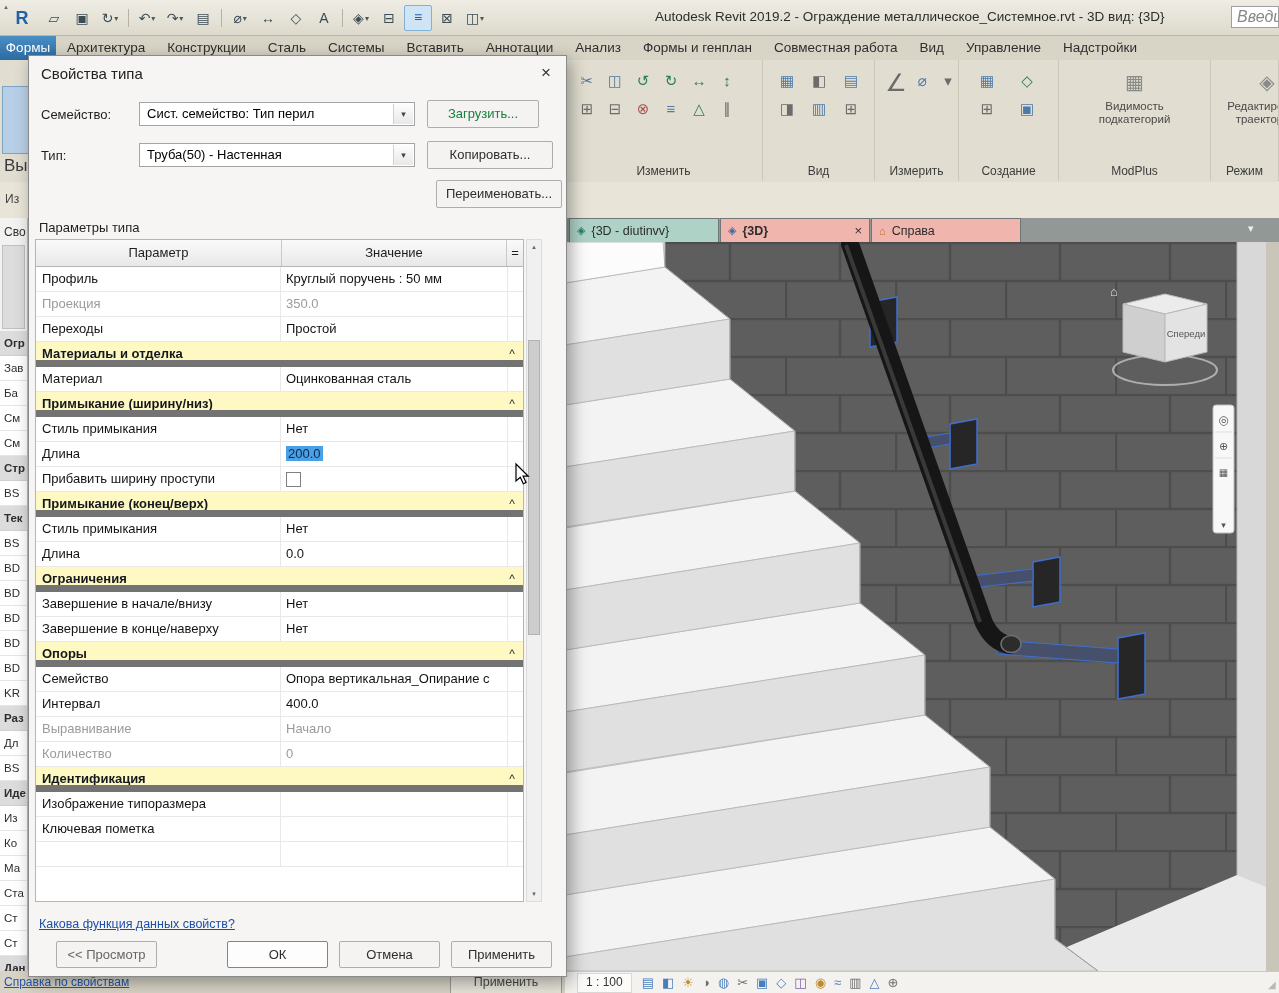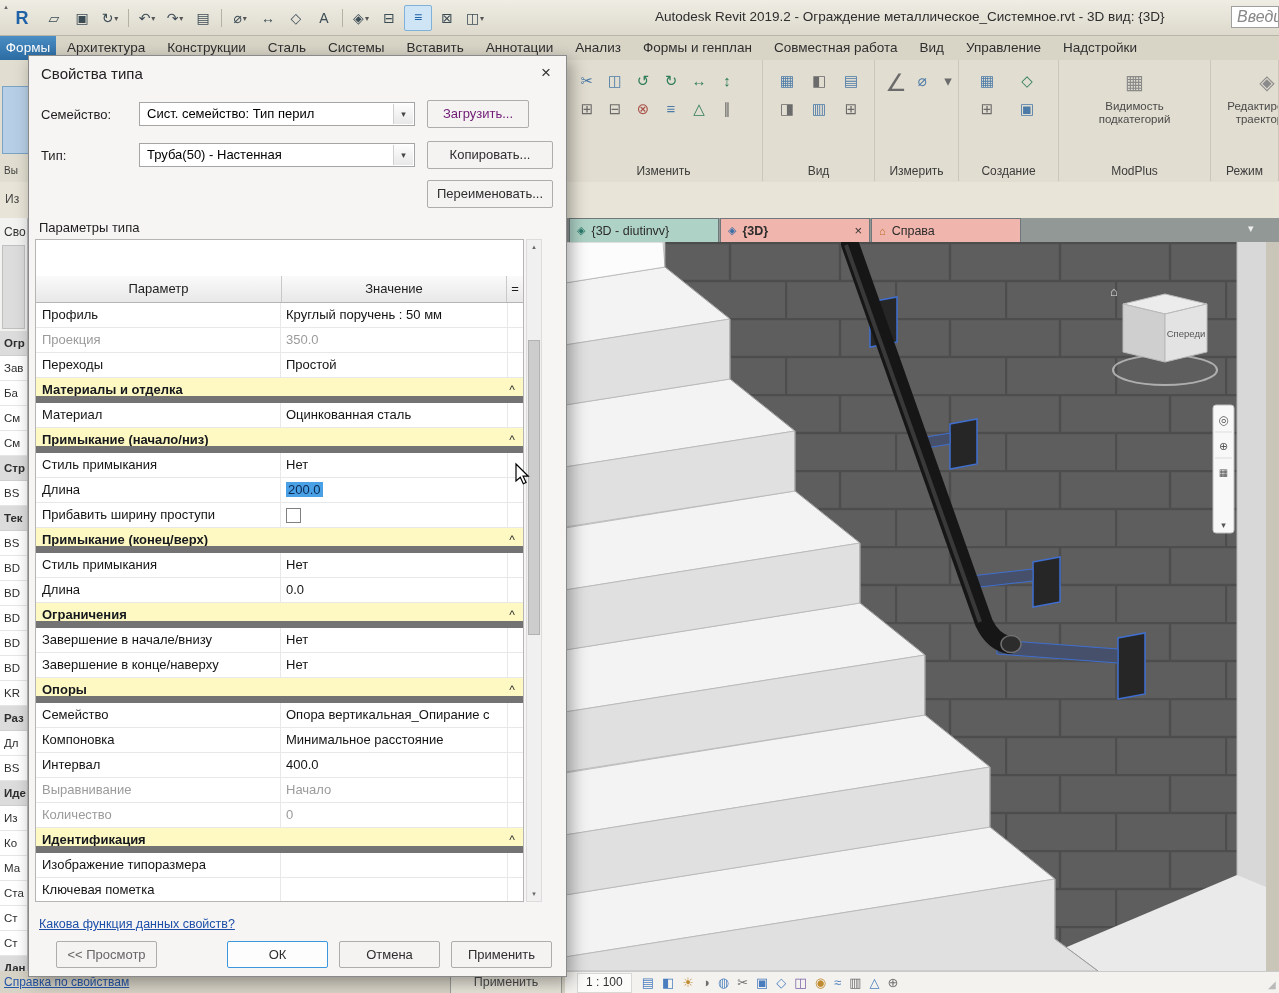--- a/index.html
+++ b/index.html
@@ -38,21 +38,21 @@
   .panel-2 .panel-icons{grid-template-columns:repeat(3,22px);}
   .panel-3 .panel-icons{grid-template-columns:repeat(2,36px);}
   .ricon{font-size:15px;text-align:center;line-height:22px;}
   .panel-2 .ricon:first-child{font-size:24px;line-height:26px;}
   .bigbtn{margin:8px auto 0;width:112px;text-align:center;}
   .bigbtn-icon{font-size:20px;color:#8a8a8a;display:block;line-height:28px;}
   .bigbtn-label{font-size:11.5px;line-height:13px;color:#4a4a4a;margin-top:4px;}
   #ribbon-left-sliver{left:0;top:60px;width:28px;height:122px;background:#e1ddd0;}
   #modify-big-button{position:absolute;left:2px;top:26px;width:25px;height:66px;
     background:#b7cfe6;border:1px solid #7aa3c6;}
-  #select-sliver{position:absolute;left:4px;bottom:6px;font-size:10px;color:#3c3c3c;}
+  #select-sliver{position:absolute;left:4px;bottom:6px;font-size:17px;color:#3c3c3c;}
   
   #options-strip{left:0;top:182px;width:1279px;height:36px;background:#e8e4d7;border-bottom:1px solid #cfcbbd;}
   #options-label{position:absolute;left:5px;top:10px;font-size:12px;color:#444;}
   
   #view-tabs{left:0;top:218px;width:1279px;height:24px;background:#919896;display:flex;
     padding-left:569px;box-sizing:border-box;}
   .vtab{width:150px;height:24px;box-sizing:border-box;border:1px solid #70777a;border-bottom:none;
     display:flex;align-items:center;padding:0 7px;font-size:12.5px;color:#2c2c2c;margin-right:1px;}
   .vtab.teal{background:#aed3c6;}
   .vtab.pink{background:#f0b5ac;}
@@ -98,28 +98,28 @@
   #dlg-close{position:absolute;right:6px;top:4px;width:28px;height:26px;text-align:center;
     line-height:26px;font-size:17px;color:#333;}
   .fld-label{position:absolute;font-size:13px;color:#1e1e1e;}
   .combo{position:absolute;left:110px;width:276px;height:24px;box-sizing:border-box;background:#fff;
     border:1px solid #a5a5a5;font-size:13px;line-height:22px;padding:0 22px 0 7px;white-space:nowrap;overflow:hidden;}
   .combo-arrow{position:absolute;right:1px;top:1px;bottom:1px;width:19px;
     background:linear-gradient(#fdfdfd,#e8e8e8);border-left:1px solid #d0d0d0;text-align:center;
     font-size:9px;color:#444;line-height:20px;padding:0;}
   .dbtn{position:absolute;box-sizing:border-box;background:#f4f3f2;border:1px solid #adadad;
     border-radius:2px;font-size:13px;color:#2e2e2e;text-align:center;}
-  #btn-load{left:398px;top:44px;width:102px;height:28px;line-height:26px;color:#701a75;}
+  #btn-load{left:398px;top:44px;width:112px;height:28px;line-height:26px;color:#15803d;}
   #btn-duplicate{left:398px;top:85px;width:126px;height:28px;line-height:26px;}
-  #btn-rename{left:398px;top:124px;width:126px;height:28px;line-height:26px;}
+  #btn-rename{left:407px;top:124px;width:126px;height:28px;line-height:26px;}
   #params-label{position:absolute;left:10px;top:164px;font-size:13px;color:#1e1e1e;}
   #ptable{position:absolute;left:6px;top:183px;width:489px;height:663px;border:1px solid #b5b5b5;
     background:#fff;box-sizing:border-box;overflow:hidden;}
   .thead{display:flex;height:26px;background:linear-gradient(#fafafa,#e8e8e8);
-    border-bottom:1px solid #b5b5b5;font-size:13px;color:#1e1e1e;margin-top:36px;}
+    border-bottom:1px solid #b5b5b5;font-size:13px;color:#1e1e1e;}
   .th{line-height:25px;text-align:center;}
   .th-p{width:245px;border-right:1px solid #c9c9c9;}
   .th-v{flex:1;border-right:1px solid #c9c9c9;}
   .th-e{width:16px;}
   .trow{display:flex;height:25px;box-sizing:border-box;border-bottom:1px solid #e8e8e8;font-size:13px;}
   .tc-p{width:245px;box-sizing:border-box;padding:0 6px;line-height:23px;border-right:1px solid #e8e8e8;
     color:#141414;white-space:nowrap;overflow:hidden;}
   .tc-v{flex:1;box-sizing:border-box;padding:0 5px;line-height:23px;border-right:1px solid #e8e8e8;
     color:#141414;white-space:nowrap;overflow:hidden;}
   .tc-e{width:15px;}
@@ -452,21 +452,21 @@
         <div class="trow section">
           <span class="sec-label">Материалы и отделка</span>
           <span class="sec-chev">^</span>
         </div>
         <div class="trow">
           <span class="tc-p">Материал</span>
           <span class="tc-v">Оцинкованная сталь</span>
           <span class="tc-e"></span>
         </div>
         <div class="trow section">
-          <span class="sec-label">Примыкание (начало/низ)</span>
+          <span class="sec-label">Примыкание (ширину/низ)</span>
           <span class="sec-chev">^</span>
         </div>
         <div class="trow">
           <span class="tc-p">Стиль примыкания</span>
           <span class="tc-v">Нет</span>
           <span class="tc-e"></span>
         </div>
         <div class="trow">
           <span class="tc-p">Длина</span>
           <span class="tc-v"><span class="val-sel">200.0</span></span>
@@ -505,25 +505,20 @@
           <span class="tc-v">Нет</span>
           <span class="tc-e"></span>
         </div>
         <div class="trow section">
           <span class="sec-label">Опоры</span>
           <span class="sec-chev">^</span>
         </div>
         <div class="trow">
           <span class="tc-p">Семейство</span>
           <span class="tc-v">Опора вертикальная_Опирание с</span>
-          <span class="tc-e"></span>
-        </div>
-        <div class="trow">
-          <span class="tc-p">Компоновка</span>
-          <span class="tc-v">Минимальное расстояние</span>
           <span class="tc-e"></span>
         </div>
         <div class="trow">
           <span class="tc-p">Интервал</span>
           <span class="tc-v">400.0</span>
           <span class="tc-e"></span>
         </div>
         <div class="trow disabled">
           <span class="tc-p">Выравнивание</span>
           <span class="tc-v">Начало</span>

